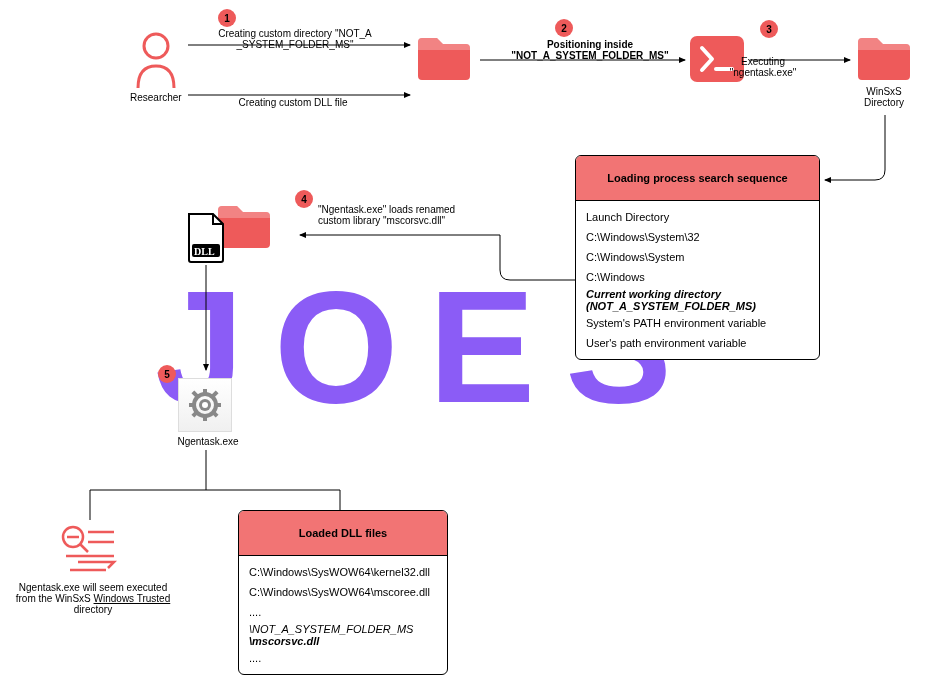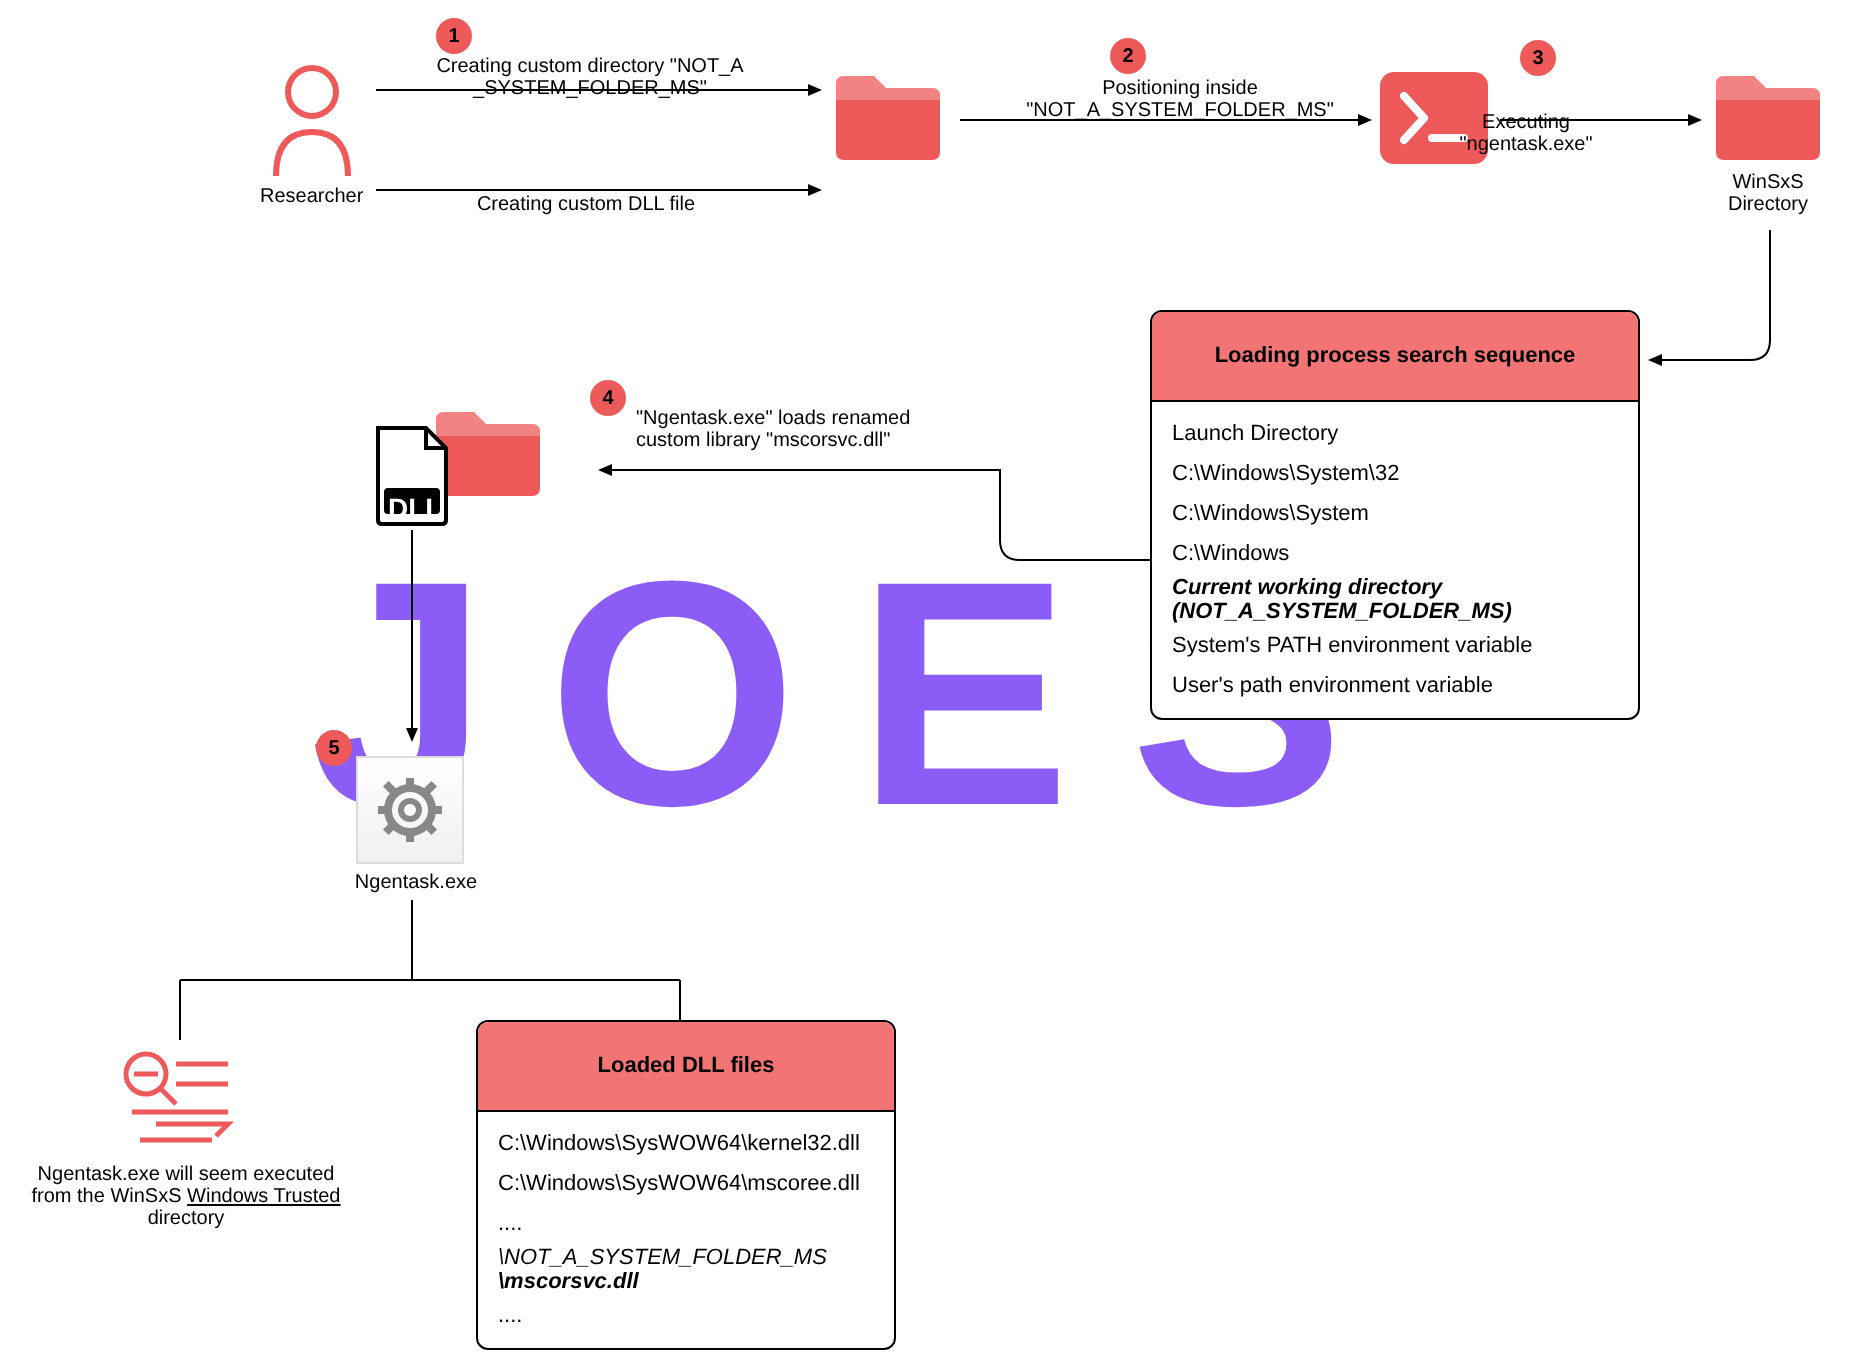--- a/index.html
+++ b/index.html
@@ -120,21 +120,21 @@
 <div class="abs label" style="left:218px; top:97px; width:150px;">Creating custom DLL file</div>
 
 <svg class="abs" style="left:415px; top:32px;" width="58" height="52" viewBox="0 0 58 52">
   <path class="folder-icon" d="M3 10 Q3 6 7 6 L22 6 L28 12 L51 12 Q55 12 55 16 L55 44 Q55 48 51 48 L7 48 Q3 48 3 44 Z"></path>
   <path fill="#fff" opacity="0.25" d="M3 18 L55 18 L55 16 Q55 12 51 12 L28 12 L22 6 L7 6 Q3 6 3 10 Z"></path>
 </svg>
 
 <div class="abs step-badge" style="left:555px; top:19px;">
   <span>2</span>
 </div>
-<div class="abs label" style="left:500px; top:39px; width:180px;">
+<div class="abs label" style="left:500px; top:39px; width:180px;font-weight:bold;">
   <span>Positioning inside</span><br>
   <span>"NOT_A_SYSTEM_FOLDER_MS"</span>
 </div>
 
 <svg class="abs" style="left:690px; top:36px;" width="54" height="46" viewBox="0 0 54 46">
   <rect x="0" y="0" width="54" height="46" rx="7" class="shell-icon"></rect>
   <path d="M12 12 L22 23 L12 34" stroke="#fff" stroke-width="4" fill="none" stroke-linecap="round" stroke-linejoin="round"></path>
   <line x1="26" y1="33" x2="42" y2="33" stroke="#fff" stroke-width="4" stroke-linecap="round"></line>
 </svg>
 
@@ -178,21 +178,21 @@
 
 <svg class="abs" style="left:215px; top:200px;" width="58" height="52" viewBox="0 0 58 52">
   <path class="folder-icon" d="M3 10 Q3 6 7 6 L22 6 L28 12 L51 12 Q55 12 55 16 L55 44 Q55 48 51 48 L7 48 Q3 48 3 44 Z"></path>
   <path fill="#fff" opacity="0.25" d="M3 18 L55 18 L55 16 Q55 12 51 12 L28 12 L22 6 L7 6 Q3 6 3 10 Z"></path>
 </svg>
 <svg class="abs" style="left:185px; top:212px;" width="42" height="52" viewBox="0 0 42 52">
   <path d="M4 2 L28 2 L38 12 L38 48 Q38 50 36 50 L6 50 Q4 50 4 48 Z" fill="#fff" stroke="#000" stroke-width="2"></path>
   <path d="M28 2 L28 12 L38 12" fill="none" stroke="#000" stroke-width="2"></path>
   <rect x="7" y="32" width="28" height="13" rx="2" fill="#000"></rect>
 </svg>
-<div class="abs" style="left:194px; top:246px; color:#fff; font-weight:bold; font-size:14px;">DLL</div>
+<div class="abs" style="left:194px; top:246px; color:#fff; font-weight:bold; font-size:10px;font-family:Liberation Serif, serif;">DLL</div>
 
 <div class="abs step-badge" style="left:158px; top:365px;">
   <span>5</span>
 </div>
 <div class="abs gear-img" style="left:178px; top:378px;">
   <svg width="36" height="36" viewBox="0 0 36 36">
     <circle cx="18" cy="18" r="6" fill="#888"></circle>
     <g fill="#888">
       <rect x="16" y="2" width="4" height="7"></rect>
         <rect x="16" y="27" width="4" height="7"></rect>

